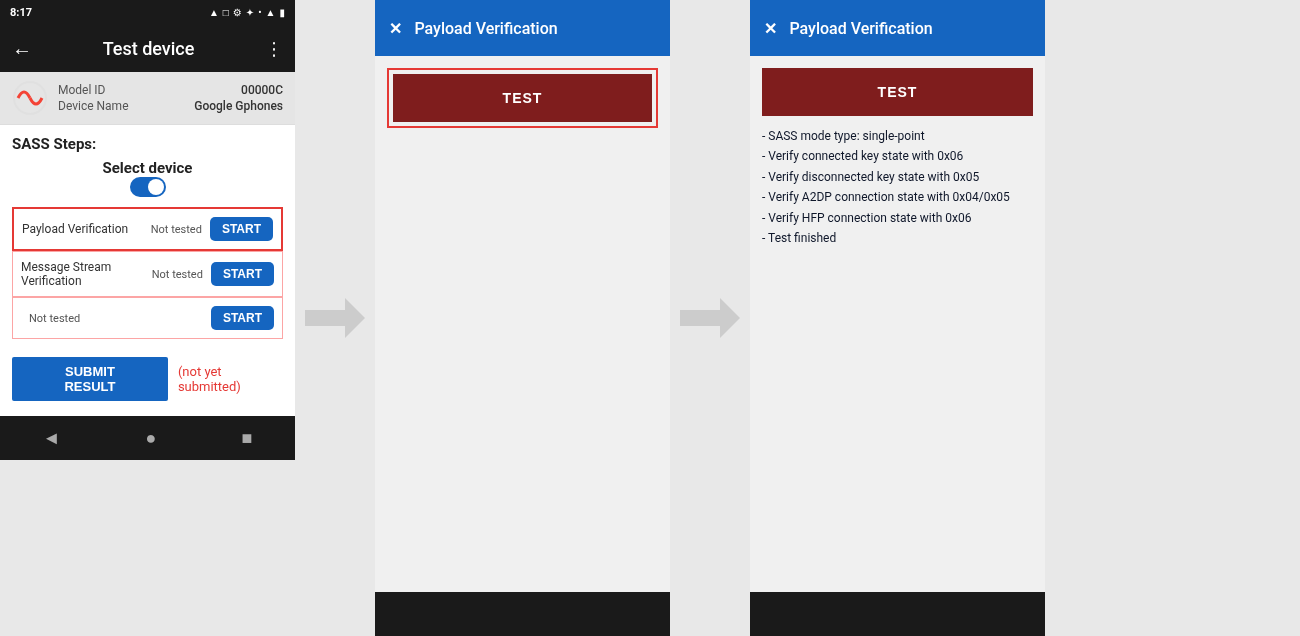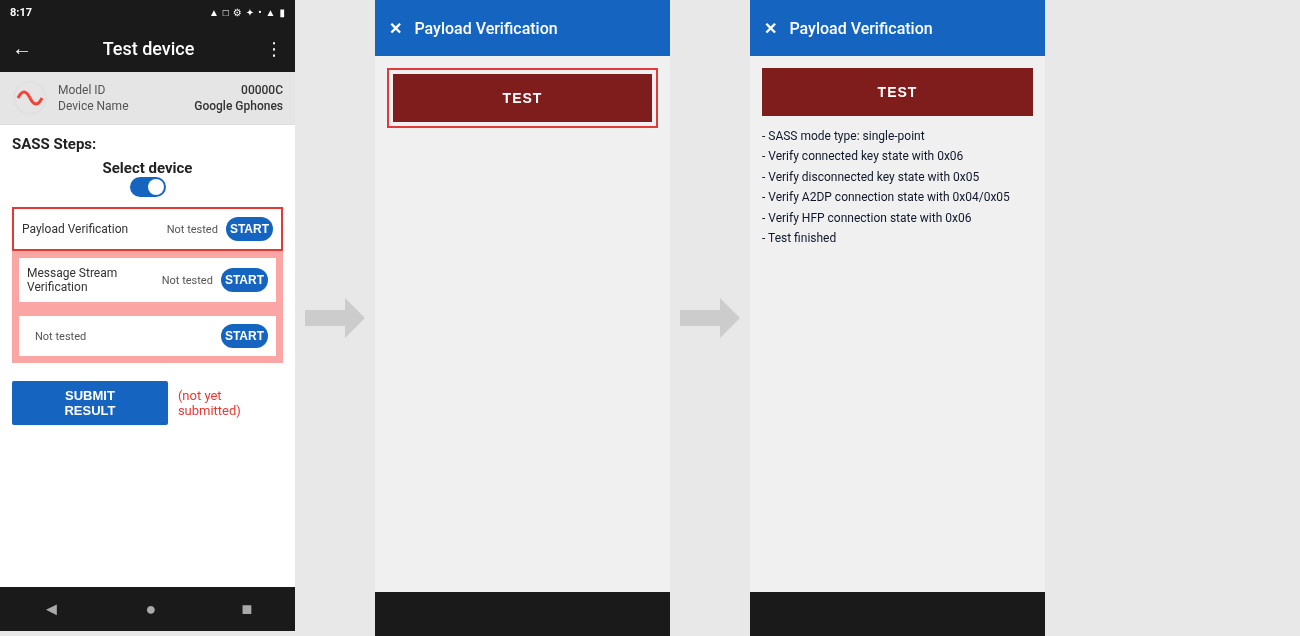--- a/index.html
+++ b/index.html
@@ -10,21 +10,21 @@
       display: flex;
       flex-direction: row;
       align-items: stretch;
       font-family: 'Roboto', Arial, sans-serif;
       overflow: hidden;
     }
 
     
     .phone-screen {
       width: 295px;
-      height: 631px;
+      height: 460px;
       background: #fff;
       display: flex;
       flex-direction: column;
       flex-shrink: 0;
     }
 
     .status-bar {
       background: #1a1a1a;
       color: #fff;
       font-size: 11px;
@@ -131,21 +131,21 @@
       right: 2px;
     }
 
     .steps-list { display: flex; flex-direction: column; gap: 0; }
 
     .step-row {
       display: flex;
       align-items: center;
       justify-content: space-between;
       padding: 8px 8px;
-      border: 7px solid #fca5a5;
+      border: 1px solid #fca5a5;
       background: #fff;
     }
 
     .step-row.highlighted {
       border: 2px solid #e53935;
       background: #fff;
     }
 
     .step-name {
       font-size: 12px;
@@ -157,25 +157,25 @@
       font-size: 11px;
       color: #555;
       margin: 0 8px;
       white-space: nowrap;
     }
 
     .start-btn {
       background: #1565c0;
       color: #fff;
       border: none;
-      padding: 5px 4px;
+      padding: 5px 12px;
       font-size: 12px;
       font-weight: bold;
       cursor: pointer;
-      border-radius: 12px;
+      border-radius: 5px;
     }
 
     .submit-section {
       display: flex;
       align-items: center;
       gap: 10px;
       padding: 14px 12px;
     }
 
     .submit-btn {

